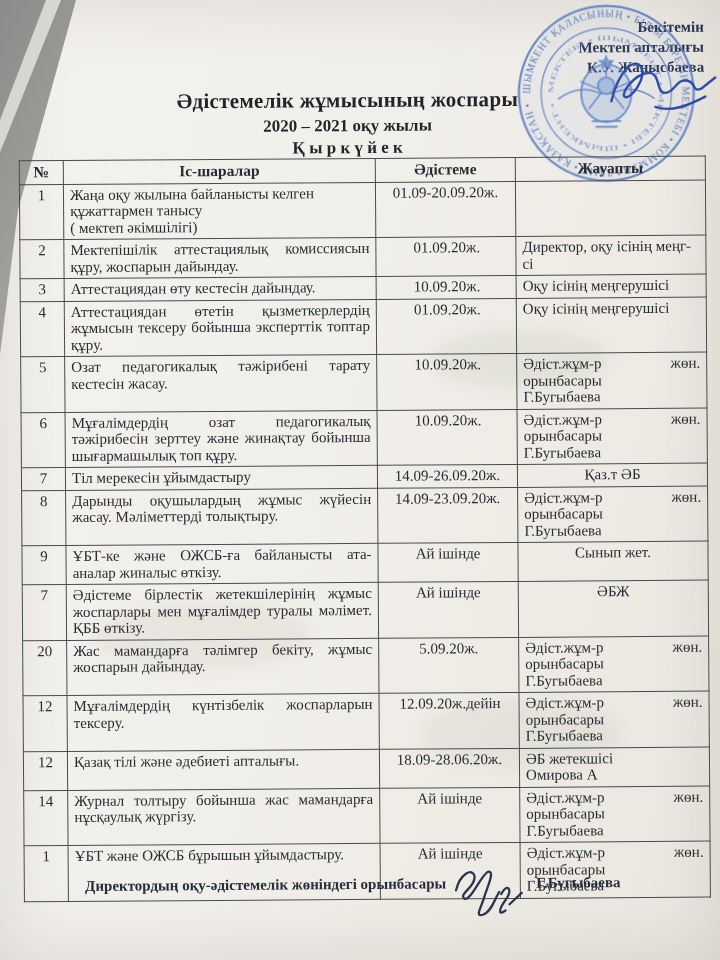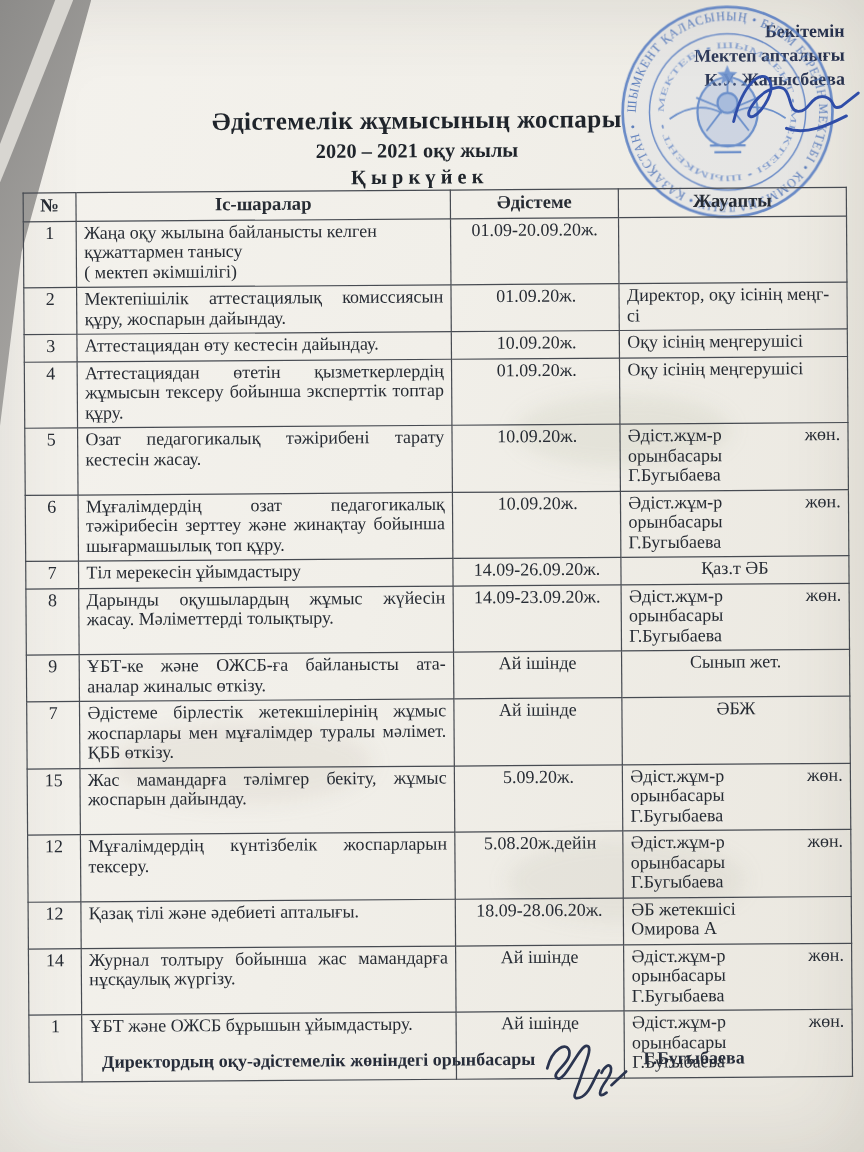--- a/index.html
+++ b/index.html
@@ -169,31 +169,31 @@
         <td class="c-date">Ай ішінде</td>
         <td class="c-resp center">Сынып жет.</td>
       </tr>
       <tr>
         <td class="c-num">7</td>
         <td class="c-act">Әдістеме бірлестік жетекшілерінің жұмыс жоспарлары мен мұғалімдер туралы мәлімет. ҚББ өткізу.</td>
         <td class="c-date">Ай ішінде</td>
         <td class="c-resp center">ӘБЖ</td>
       </tr>
       <tr>
-        <td class="c-num">15</td>
+        <td class="c-num">20</td>
         <td class="c-act">Жас мамандарға тәлімгер бекіту, жұмыс жоспарын дайындау.</td>
         <td class="c-date">5.09.20ж.</td>
         <td class="c-resp spread">Әдіст.жұм-р жөн.
 орынбасары
 Г.Бугыбаева</td>
       </tr>
       <tr>
         <td class="c-num">12</td>
         <td class="c-act">Мұғалімдердің күнтізбелік жоспарларын тексеру.</td>
-        <td class="c-date dleft">5.08.20ж.дейін</td>
+        <td class="c-date dleft">12.09.20ж.дейін</td>
         <td class="c-resp spread">Әдіст.жұм-р жөн.
 орынбасары
 Г.Бугыбаева</td>
       </tr>
       <tr>
         <td class="c-num">12</td>
         <td class="c-act">Қазақ тілі және әдебиеті апталығы.</td>
         <td class="c-date">18.09-28.06.20ж.</td>
         <td class="c-resp pre">ӘБ жетекшісі
 Омирова А</td>

